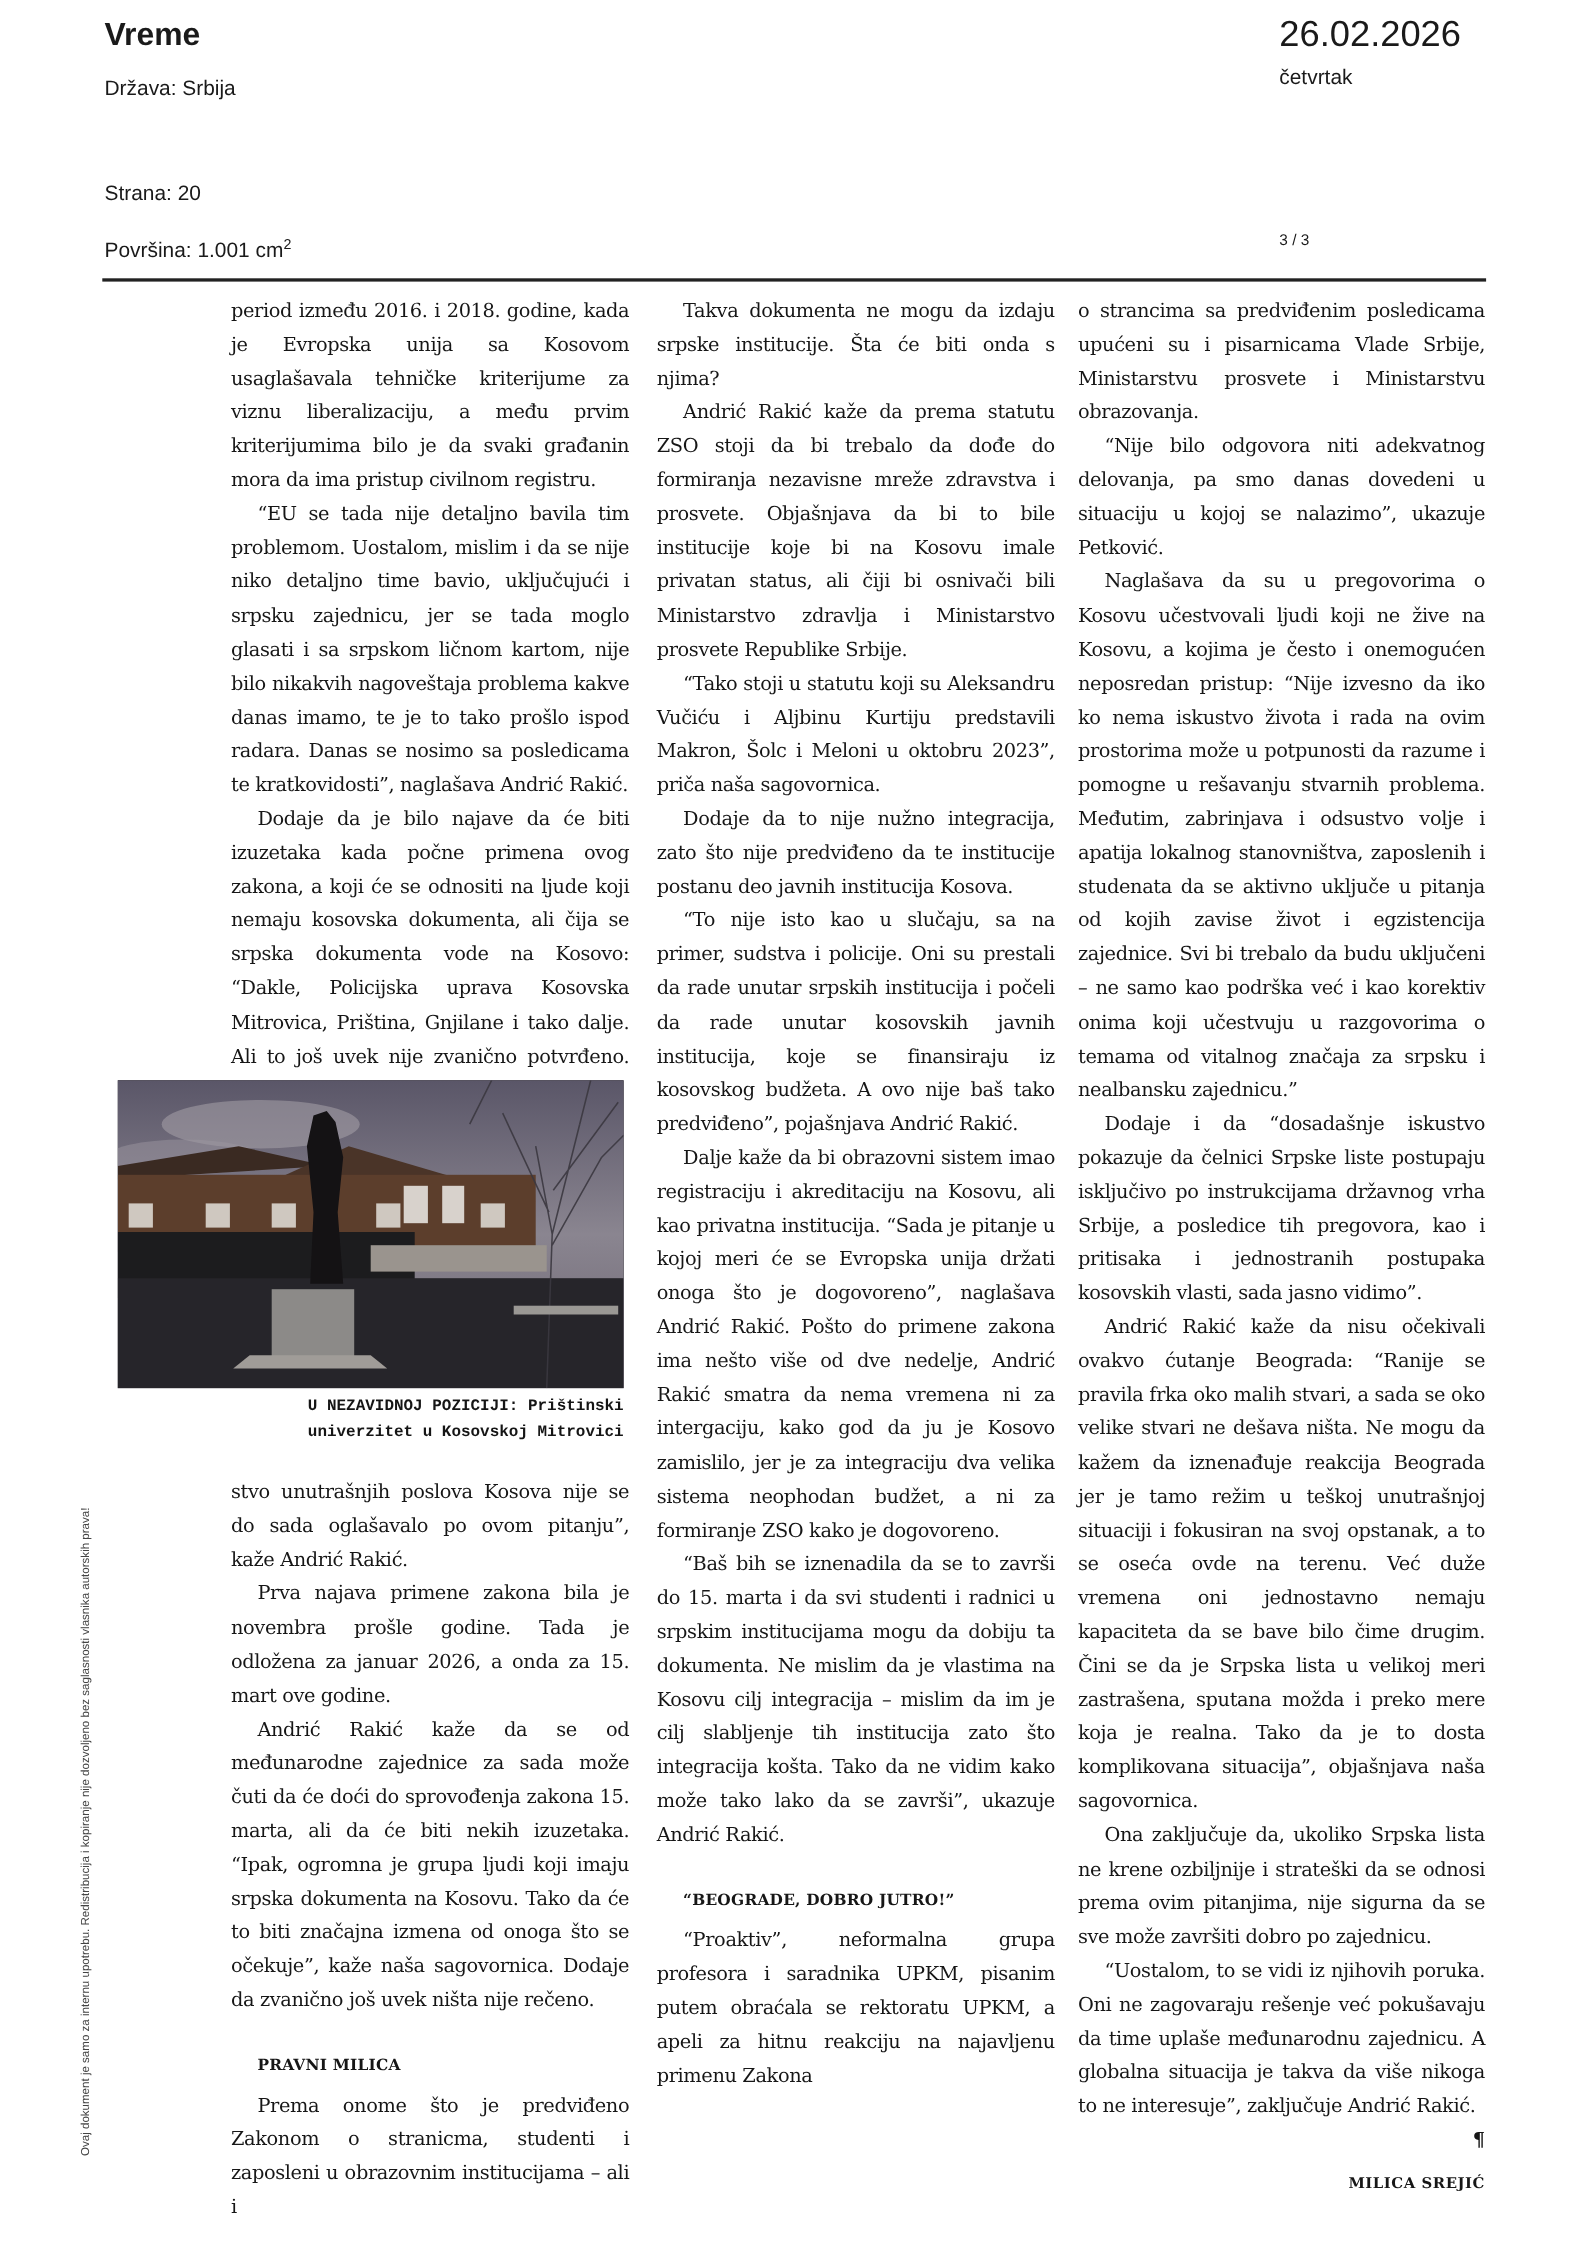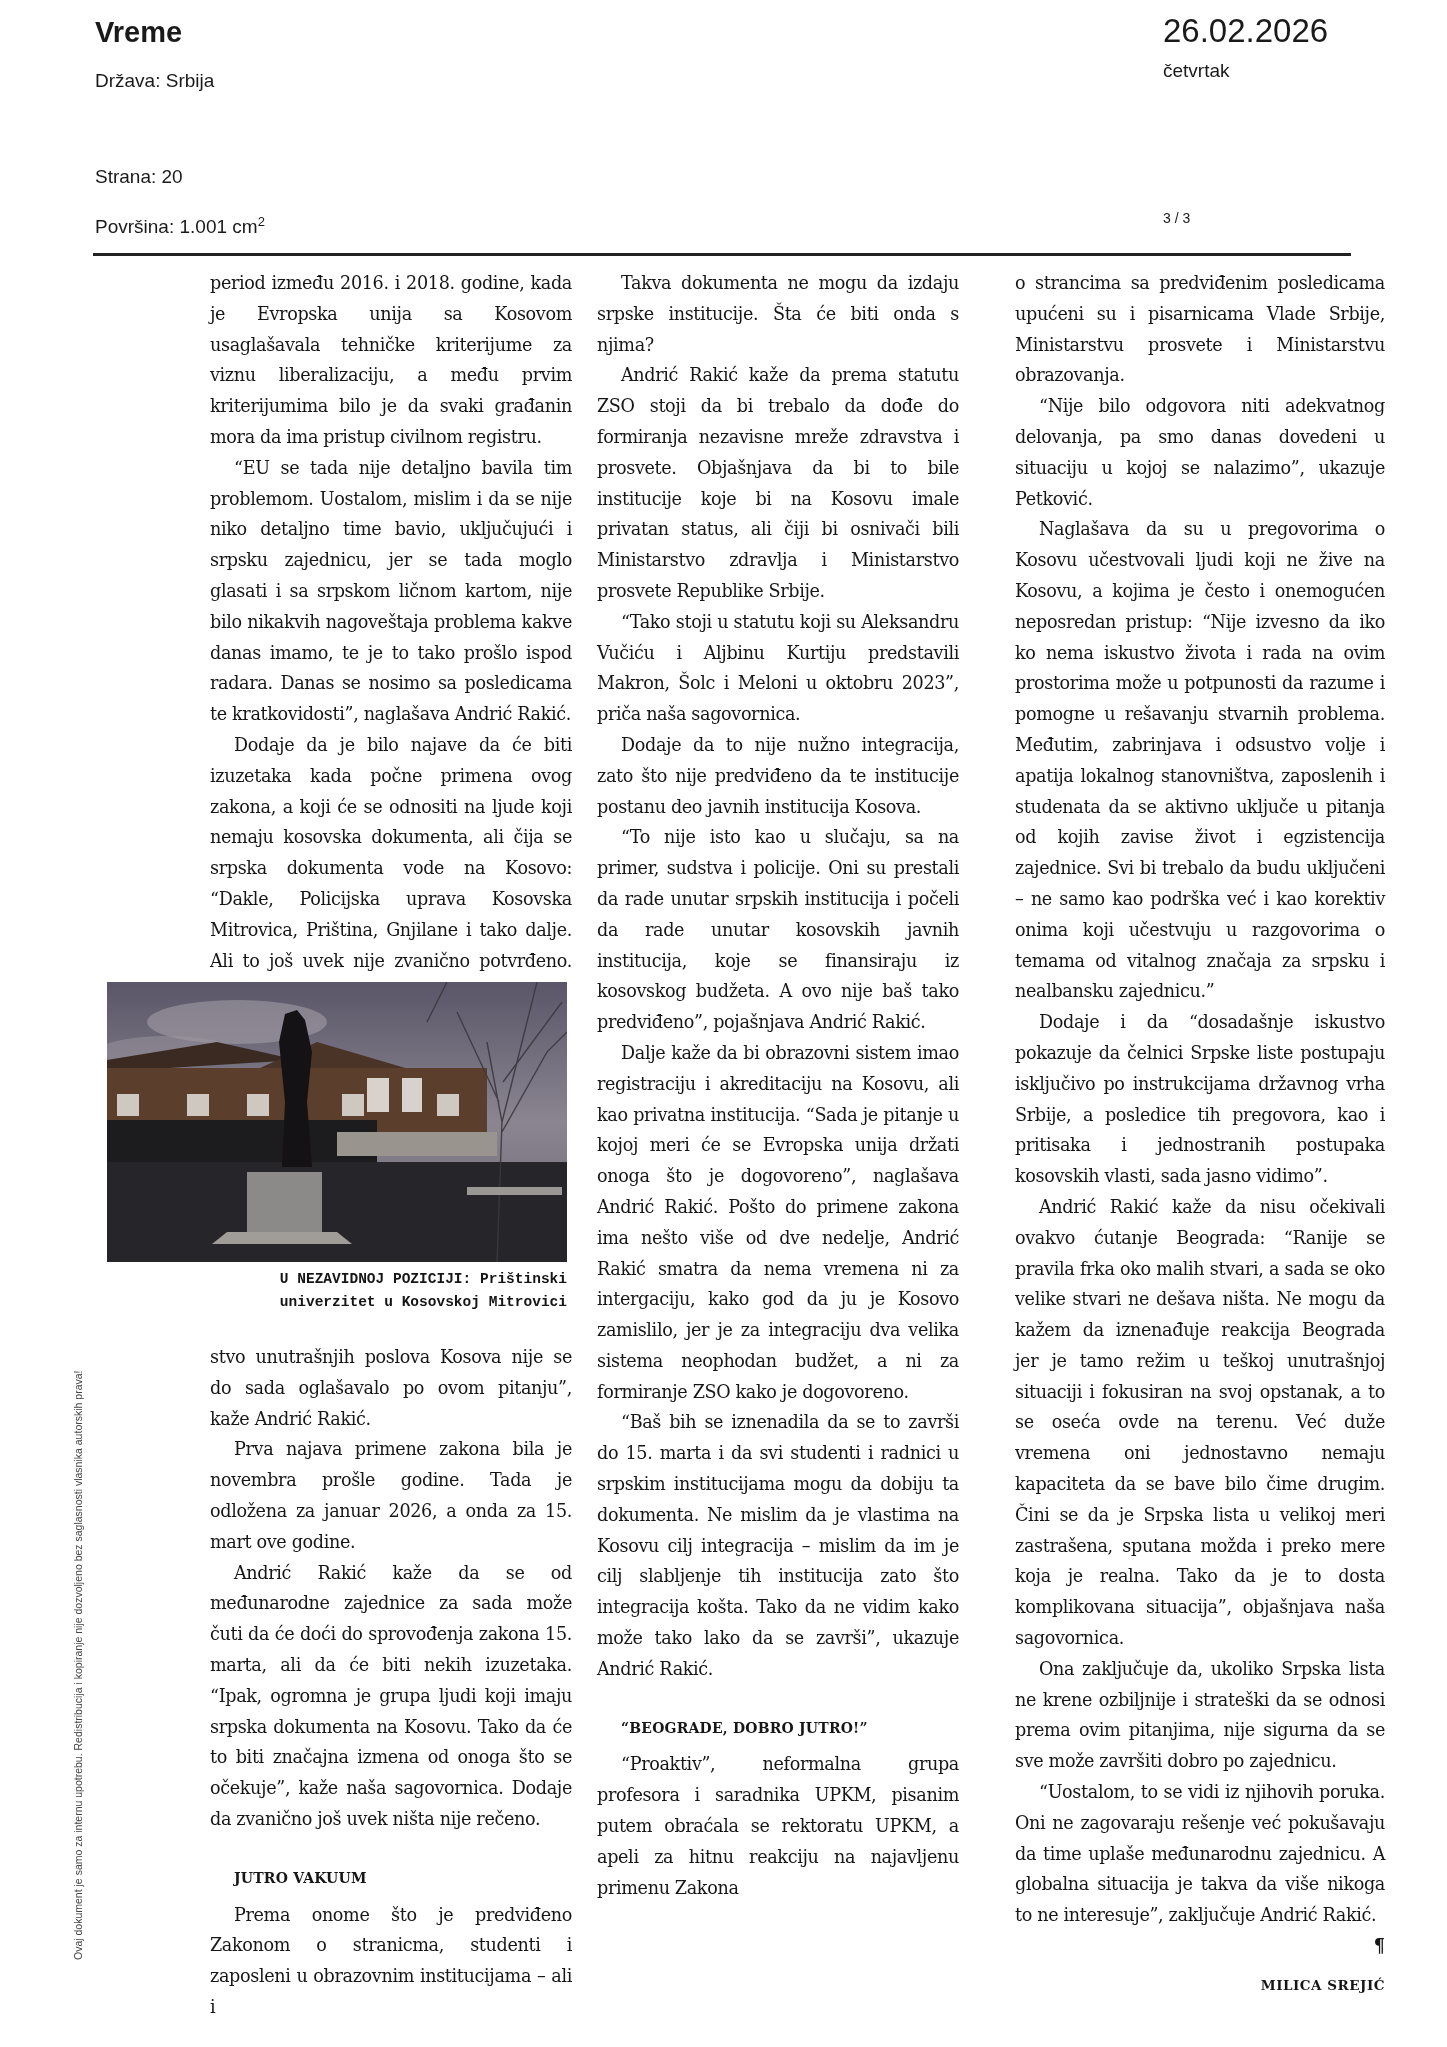--- a/index.html
+++ b/index.html
@@ -13,21 +13,21 @@
   .date { left: 1163px; top: 12px; font-size: 33px; }
   .dow { left: 1163px; top: 60px; font-size: 19px; }
   .pager { left: 1163px; top: 210px; font-size: 14px; }
   .rule { position: absolute; left: 93px; top: 253px; width: 1258px; height: 3px; background: #222; }
   .side-note { position: absolute; left: 72px; top: 1960px; transform: rotate(-90deg); transform-origin: left top;
     font-family: "Liberation Sans", "DejaVu Sans", sans-serif; font-size: 10.5px; color: #444; white-space: nowrap; }
   .col { position: absolute; top: 268px; font-family: "DejaVu Serif", "Liberation Serif", serif; font-size: 17.6px;
     line-height: 30.8px; text-align: justify; color: #161616; hyphens: manual; }
   .c1 { left: 210px; width: 362px; }
   .c2 { left: 597px; width: 362px; }
-  .c3 { left: 1015px; width: 370px; }
+  .c3 { left: 980px; width: 370px; }
   .col p { margin: 0; text-indent: 24px; letter-spacing: -0.35px; }
   .col p.noind { text-indent: 0; }
   .sub { font-family: "DejaVu Serif", serif; font-weight: bold; font-size: 14px; letter-spacing: 0.2px; margin: 28px 0 6px 24px; }
   .photo { position: absolute; left: 107px; top: 982px; width: 460px; height: 280px; overflow: hidden; background: #2a2530; }
   .cap { position: absolute; left: 107px; top: 1268px; width: 460px; text-align: right;
     font-family: Liberation Mono, monospace; font-weight: bold; font-size: 14.5px; line-height: 23px; color: #151515; }
   .c1b { top: 1342px; }
   .byline { text-align: right; font-weight: bold; font-size: 13.5px; letter-spacing: 0.5px; margin-top: 8px; }
   .endmark { float: right; font-weight: bold; }
 </style>
@@ -88,21 +88,21 @@
 </div>
 <div class="cap">
   <div>U NEZAVIDNOJ POZICIJI: Prištinski</div>
   <div>univerzitet u Kosovskoj Mitrovici</div>
 </div>
 
 <div class="col c1 c1b">
   <p class="noind">stvo unutrašnjih poslova Kosova nije se do sada oglašavalo po ovom pitanju”, kaže Andrić Rakić.</p>
   <p>Prva najava primene zakona bila je novembra prošle godine. Tada je odložena za januar 2026, a onda za 15. mart ove godine.</p>
   <p>Andrić Rakić kaže da se od međunarodne zajednice za sada može čuti da će doći do sprovođenja zakona 15. marta, ali da će biti nekih izuzetaka. “Ipak, ogromna je grupa ljudi koji imaju srpska dokumenta na Kosovu. Tako da će to biti značajna izmena od onoga što se očekuje”, kaže naša sagovornica. Dodaje da zvanično još uvek ništa nije rečeno.</p>
-  <div class="sub">JUTRO VAKUUM</div>
+  <div class="sub">PRAVNI MILICA</div>
   <p>Prema onome što je predviđeno Zakonom o stranicma, studenti i zaposleni u obrazovnim institucijama – ali i</p>
 </div>
 
 <div class="col c2">
   <p>Takva dokumenta ne mogu da izdaju srpske institucije. Šta će biti onda s njima?</p>
   <p>Andrić Rakić kaže da prema statutu ZSO stoji da bi trebalo da dođe do formiranja nezavisne mreže zdravstva i prosvete. Objašnjava da bi to bile institucije koje bi na Kosovu imale privatan status, ali čiji bi osnivači bili Ministarstvo zdravlja i Ministarstvo prosvete Republike Srbije.</p>
   <p>“Tako stoji u statutu koji su Aleksandru Vučiću i Aljbinu Kurtiju predstavili Makron, Šolc i Meloni u oktobru 2023”, priča naša sagovornica.</p>
   <p>Dodaje da to nije nužno integracija, zato što nije predviđeno da te institucije postanu deo javnih institucija Kosova.</p>
   <p>“To nije isto kao u slučaju, sa na primer, sudstva i policije. Oni su prestali da rade unutar srpskih institucija i počeli da rade unutar kosovskih javnih institucija, koje se finansiraju iz kosovskog budžeta. A ovo nije baš tako predviđeno”, pojašnjava Andrić Rakić.</p>
   <p>Dalje kaže da bi obrazovni sistem imao registraciju i akreditaciju na Kosovu, ali kao privatna institucija. “Sada je pitanje u kojoj meri će se Evropska unija držati onoga što je dogovoreno”, naglašava Andrić Rakić. Pošto do primene zakona ima nešto više od dve nedelje, Andrić Rakić smatra da nema vremena ni za intergaciju, kako god da ju je Kosovo zamislilo, jer je za integraciju dva velika sistema neophodan budžet, a ni za formiranje ZSO kako je dogovoreno.</p>

